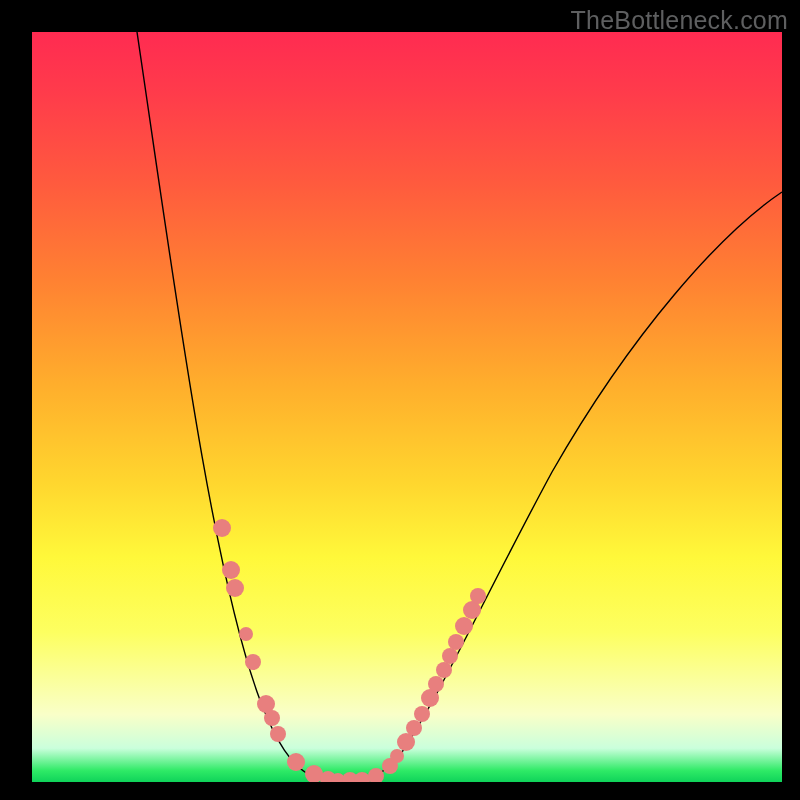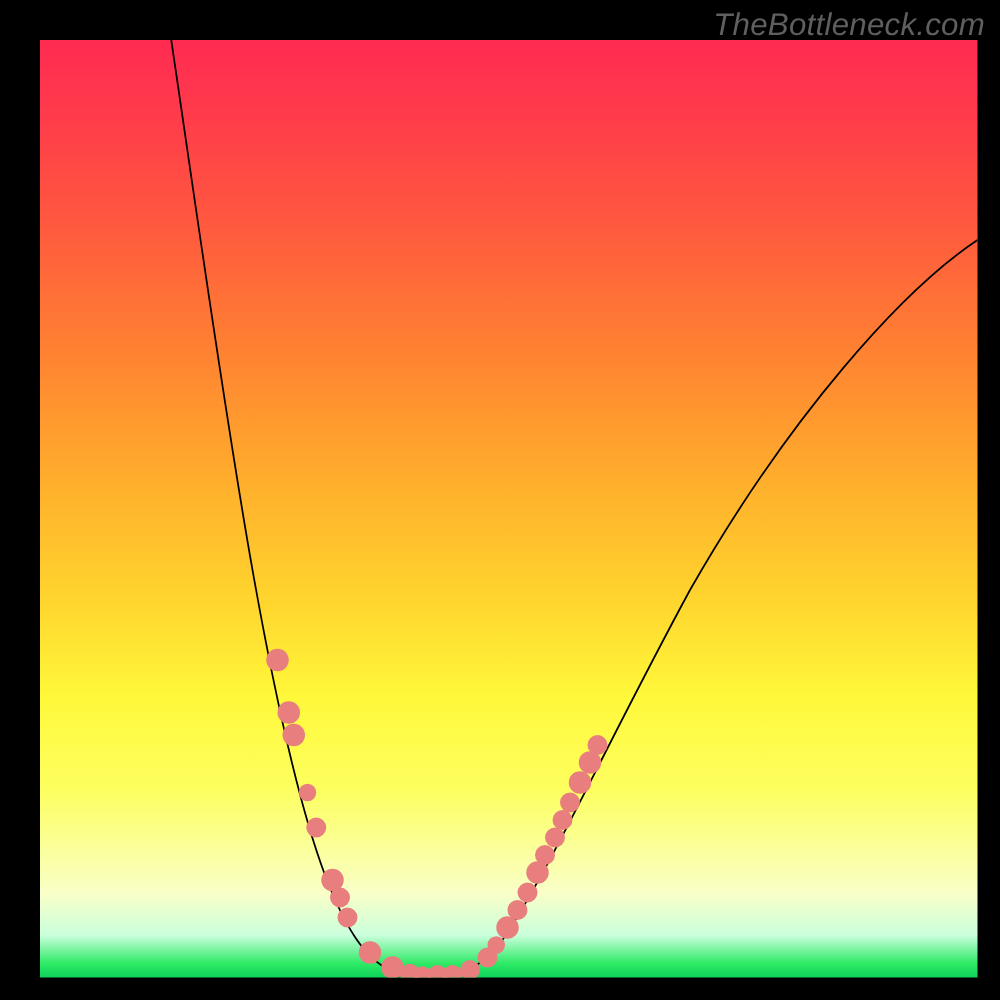--- a/index.html
+++ b/index.html
@@ -42,21 +42,20 @@
   .watermark {
     position: absolute;
     top: 6px;
     right: 12px;
     font-size: 25px;
     font-weight: 500;
     color: #5e5f60;
     letter-spacing: 0.2px;
     z-index: 5;
     user-select: none;
-    font-style: italic;
   }
   svg.curves {
     position: absolute;
     left: 0;
     top: 0;
     width: 750px;
     height: 750px;
   }
   .ink {
     fill: none;

